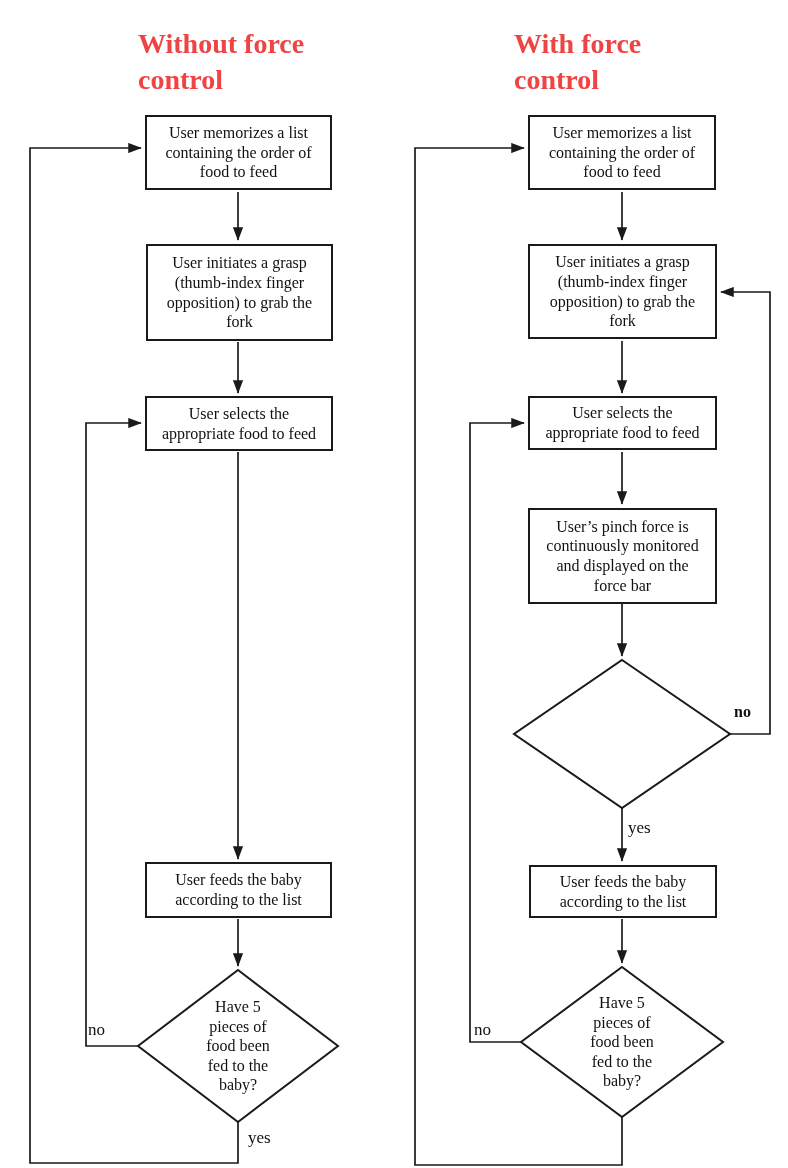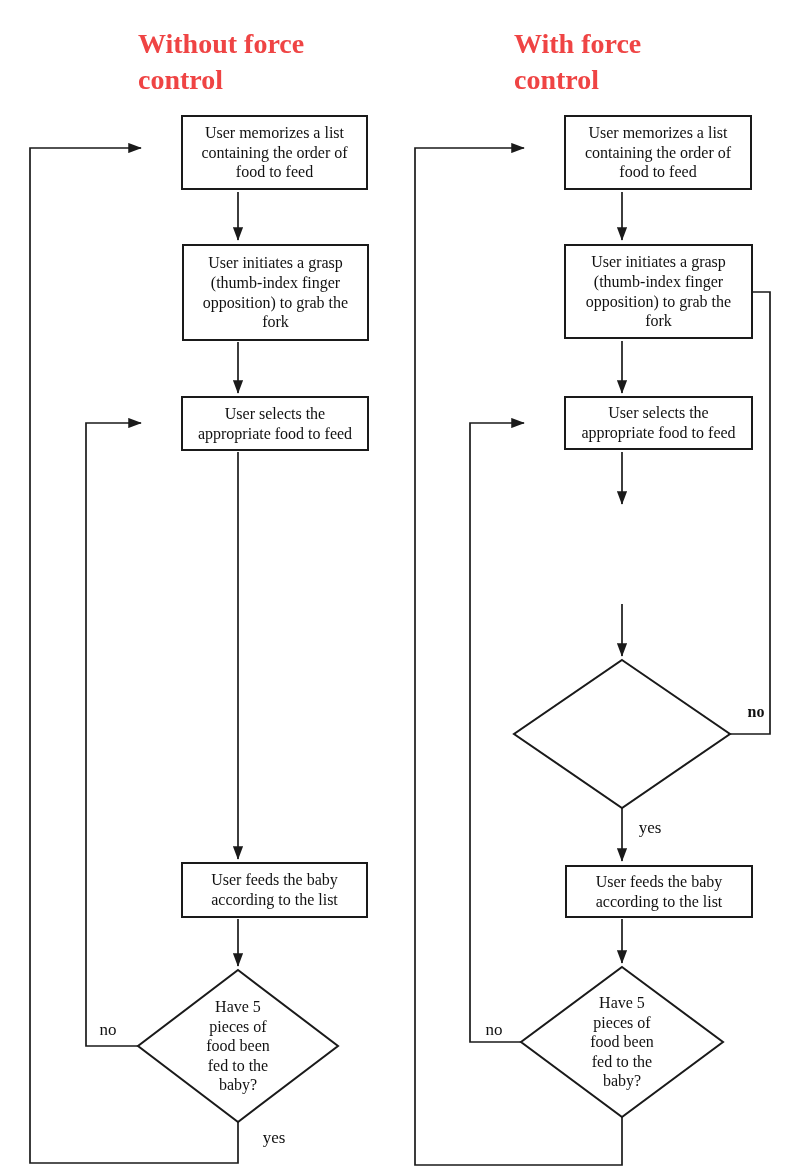--- a/index.html
+++ b/index.html
@@ -31,36 +31,34 @@
     background: #ffffff;
     border: 2px solid #1a1a1a;
     display: flex;
     align-items: center;
     justify-content: center;
     text-align: center;
     font-size: 16px;
     line-height: 1.22;
     white-space: pre-line;
     padding: 2px 4px;
-    margin-left: 36px;
   }
   .diamond-text {
     position: absolute;
     display: flex;
     align-items: center;
     justify-content: center;
     text-align: center;
     font-size: 16px;
     line-height: 1.22;
     white-space: pre-line;
   }
   .edge-label {
     position: absolute;
     font-size: 17px;
-    text-align: center;
   }
 </style>
 </head>
 <body>
 
 <div id="canvas">
 
   <svg id="connectors" viewBox="0 0 788 1168" xmlns="http://www.w3.org/2000/svg">
     <defs>
       <marker id="arr" viewBox="0 0 8 6" refX="7.5" refY="3" markerWidth="8" markerHeight="6" orient="auto-start-reverse">
@@ -116,20 +114,24 @@
 
   <div class="node" style="left:528px; top:115px; width:188px; height:75px;">User memorizes a list
 containing the order of
 food to feed</div>
   <div class="node" style="left:528px; top:244px; width:189px; height:95px;">User initiates a grasp
 (thumb-index finger
 opposition) to grab the
 fork</div>
   <div class="node" style="left:528px; top:396px; width:189px; height:54px;">User selects the
 appropriate food to feed</div>
+  <div class="node" style="left:528px; top:508px; width:189px; height:96px;">User’s pinch force is
+continuously monitored
+and displayed on the
+force bar</div>
   <div class="node" style="left:529px; top:865px; width:188px; height:53px;">User feeds the baby
 according to the list</div>
   <div class="diamond-text" style="left:550px; top:972px; width:144px; height:140px;">Have 5
 pieces of
 food been
 fed to the
 baby?</div>
 
   <div class="edge-label" style="left:734px; top:703px; width:44px; font-weight:bold; font-size:16px;">no</div>
   <div class="edge-label" style="left:628px; top:818px; width:44px;">yes</div>

